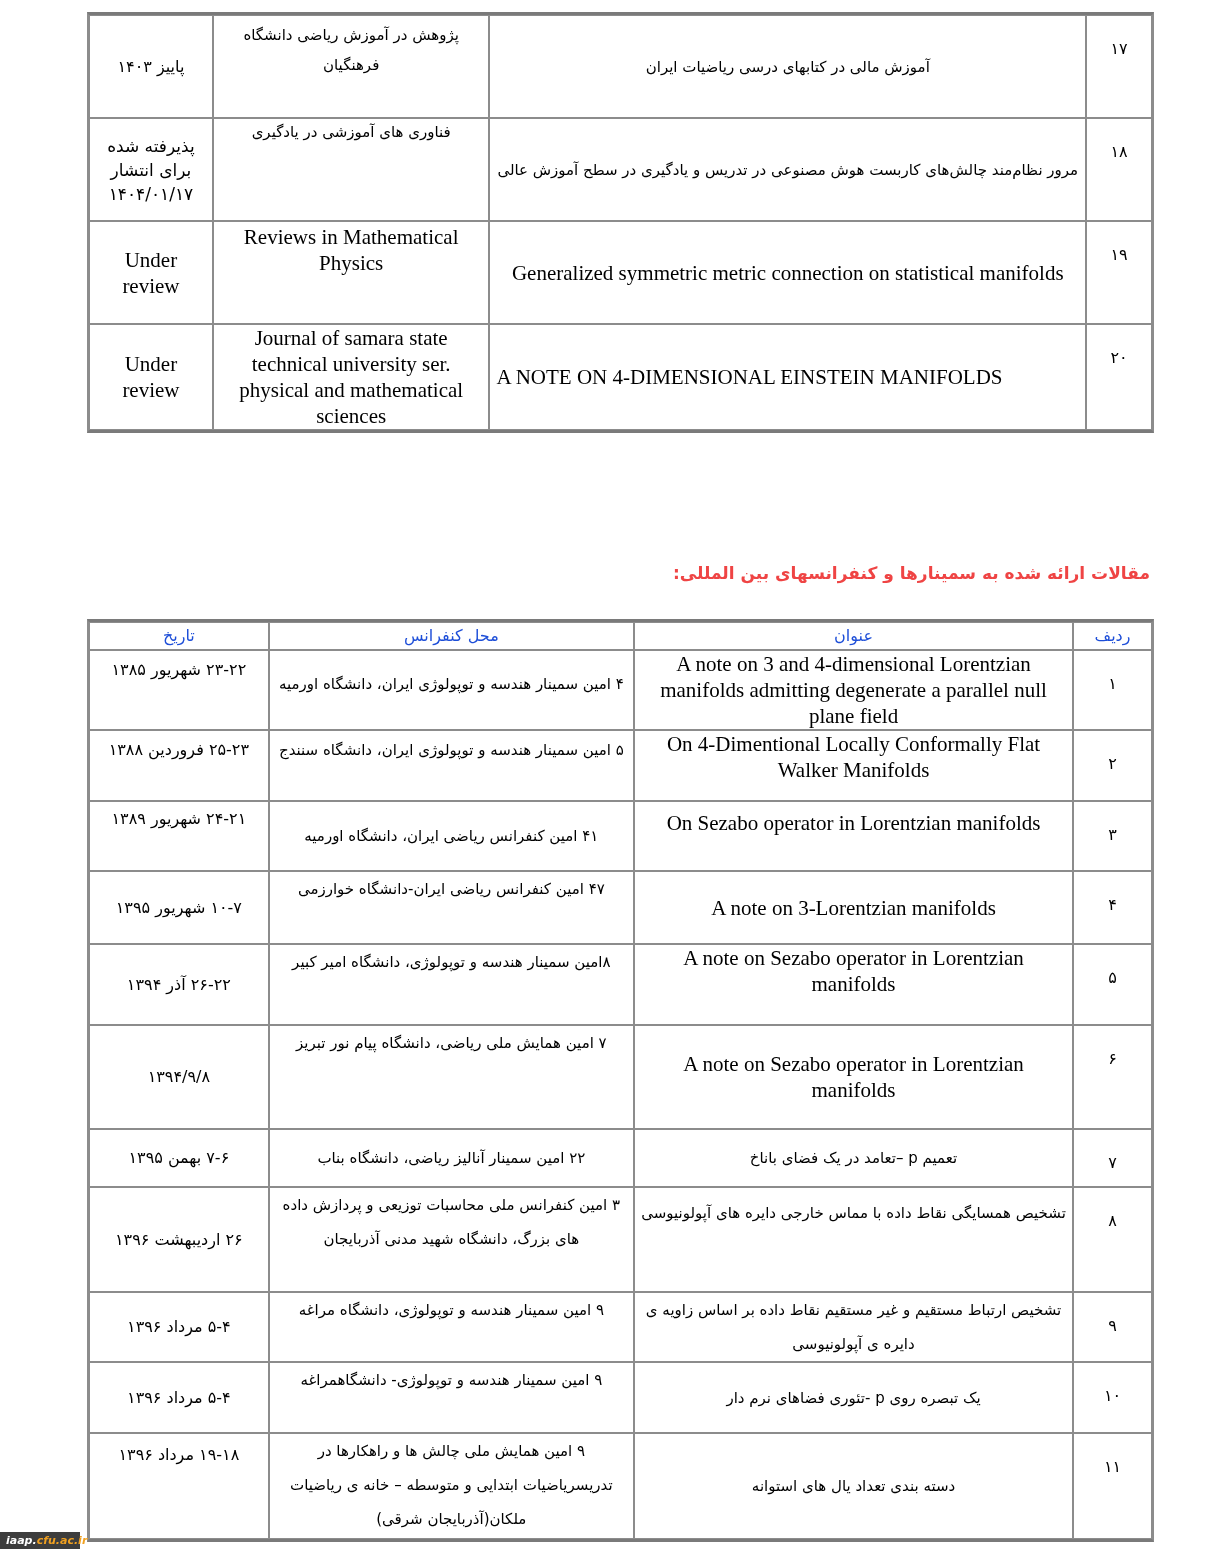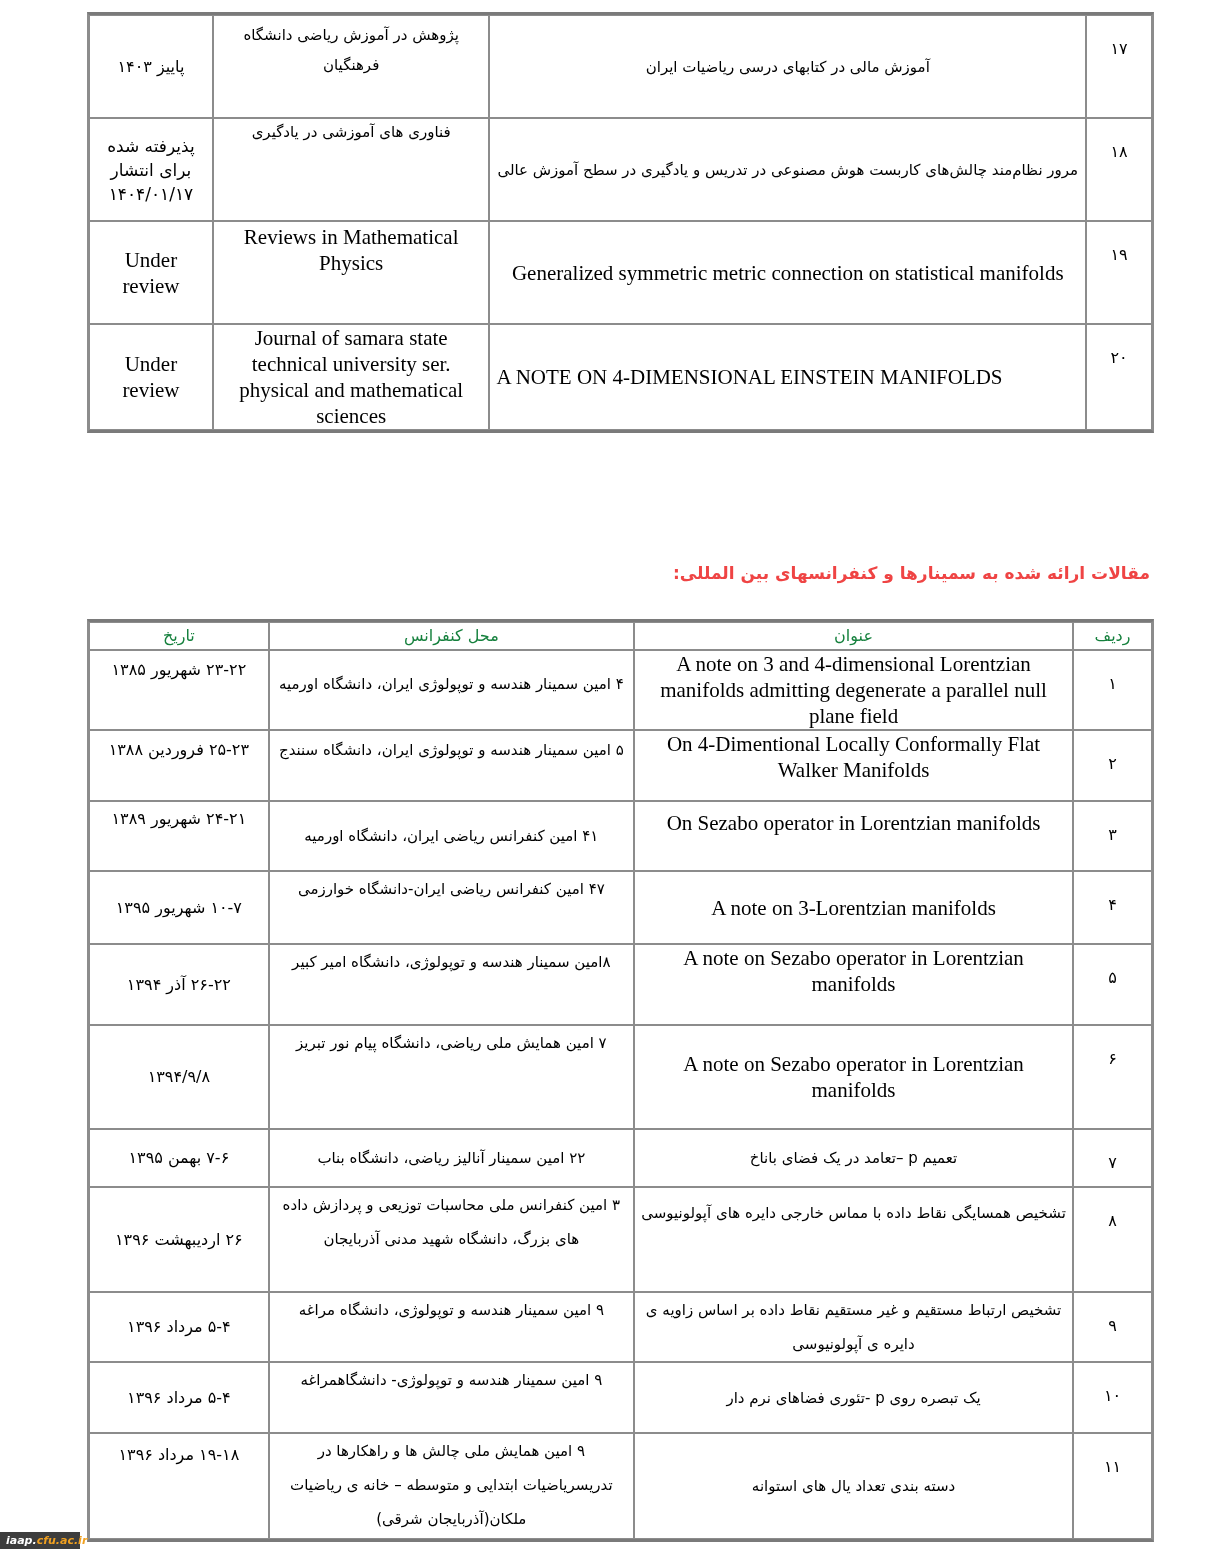--- a/index.html
+++ b/index.html
@@ -8,21 +8,21 @@
     table { border-collapse: separate; border-spacing: 0; position: absolute; }
     td { border: 1px solid #8c8c8c; vertical-align: top; text-align: center; padding: 0 4px;
          font-size: 19px; line-height: 26px; }
     .tbl { border: 2px solid #8c8c8c; border-top: 3px solid #7a7a7a; border-bottom: 3px solid #7a7a7a; }
     .fa { font-family: "DejaVu Sans", sans-serif; font-size: 15px; line-height: 34px; direction: rtl; text-align: center; }
     .en { font-family: "Liberation Serif", "DejaVu Serif", serif; font-size: 21px; line-height: 26px; text-align: center; }
     .num { font-family: "DejaVu Sans", sans-serif; font-size: 16px; padding-top: 20px; direction: rtl; }
     .mid { vertical-align: middle; }
     #t1 { left: 87px; top: 12px; width: 1067px; }
     #t2 { left: 87px; top: 619px; width: 1067px; }
-    .hdr td { color: #15803d; font-family: "DejaVu Sans", sans-serif; font-size: 16px; line-height: 24px;
+    .hdr td { color: #1d4ed8; font-family: "DejaVu Sans", sans-serif; font-size: 16px; line-height: 24px;
               vertical-align: middle; }
     #section-title { position: absolute; right: 80px; top: 563px; color: #ef4444;
                      font-family: "DejaVu Sans", sans-serif; font-weight: bold; font-size: 17px; direction: rtl; }
     #watermark { position: absolute; left: 0; top: 1532px; width: 80px; height: 17px; background: #3d3d3d;
                  font-family: "DejaVu Sans", sans-serif; font-style: italic; font-weight: bold; font-size: 11px;
                  line-height: 17px; padding-left: 6px; box-sizing: border-box; }
     #watermark .w1 { color: #ffffff; margin-top: 8px; }
     #watermark .w2 { color: #f0a020; text-align: right; }
     .date-fa { font-family: "DejaVu Sans", sans-serif; font-size: 16px; line-height: 30px; direction: rtl; }
   </style>

